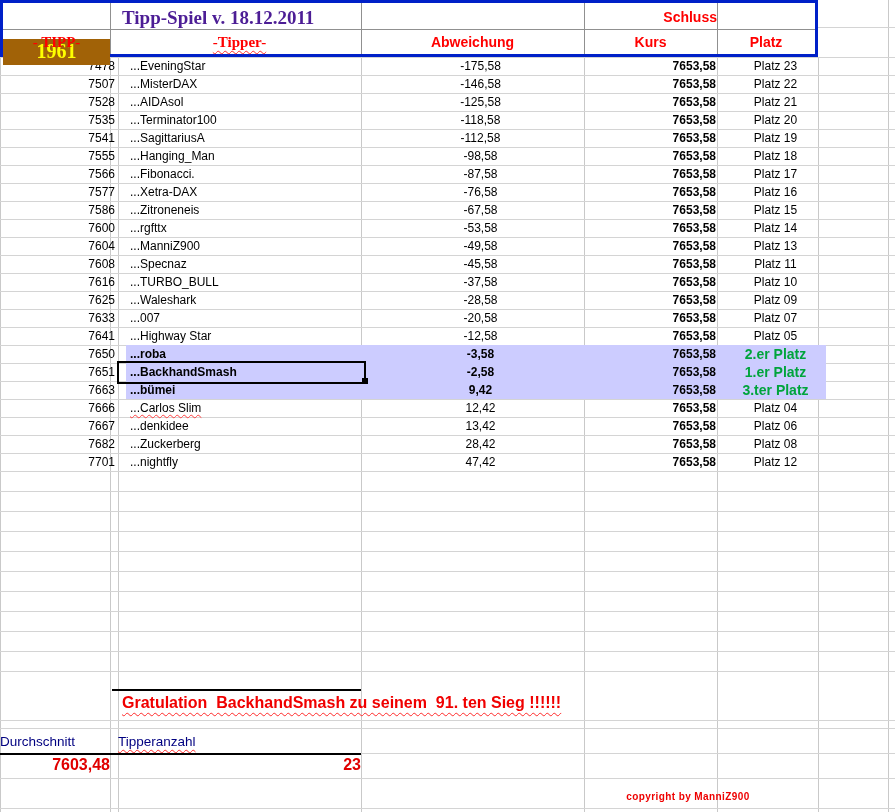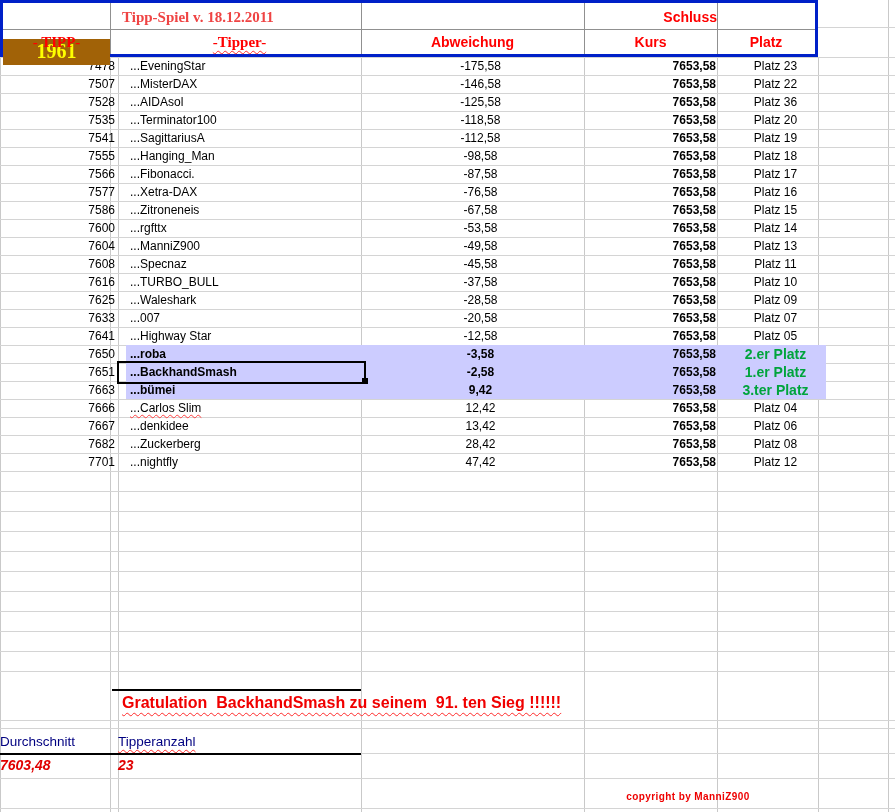--- a/index.html
+++ b/index.html
@@ -8,21 +8,21 @@
   .gl{position:absolute;background:#c9c9c9;}
   
   #header-box{position:absolute;left:0;top:0;width:818px;height:57px;
               border:3px solid #0020c8;box-sizing:border-box;background:#fff;z-index:5;}
   #tipp-number-cell{position:absolute;left:0px;top:0px;width:107px;height:26px;background:#ff0000;
         color:#ffff00;font-family:"Liberation Serif",serif;font-weight:bold;font-size:20px;
         text-align:center;line-height:25px;}
   .hline-hdr{position:absolute;left:0;top:26px;width:812px;height:1px;background:#909090;}
   .vline-hdr{position:absolute;top:0;width:1px;height:51px;background:#909090;}
   #title-cell{position:absolute;left:119px;top:3px;width:300px;height:23px;
-        color:#ef4444;font-family:"Liberation Serif",serif;font-weight:bold;font-size:15px;line-height:23px;}
+        color:#4c1d95;font-family:"Liberation Serif",serif;font-weight:bold;font-size:19px;line-height:23px;}
   #schluss-cell{position:absolute;left:581px;top:3px;width:133px;height:23px;text-align:right;
         color:#ff0000;font-weight:bold;font-size:14px;line-height:23px;}
   .hdr2{position:absolute;top:27px;height:24px;line-height:24px;text-align:center;
         color:#ff0000;font-weight:bold;font-size:14px;}
   .serifhdr{font-family:"Liberation Serif",serif;font-size:15px;}
   .wavy-red{text-decoration:underline wavy #ff2a2a 1px;text-underline-offset:3px;}
   
   .row{position:absolute;left:8px;width:895px;height:18px;font-size:12px;line-height:18px;color:#000;z-index:2;}
   .row.hl::before{content:"";position:absolute;left:118px;top:0;width:700px;height:18px;background:#ccccff;z-index:-1;}
   .c{position:absolute;top:0;height:18px;white-space:pre;}
@@ -36,21 +36,21 @@
   .tipper.wavy{text-decoration:underline wavy #ff4040 1px;text-underline-offset:2px;}
   #sel-border{position:absolute;left:117px;top:361px;width:245px;height:19px;
       border:2px solid #000;z-index:4;background:transparent;}
   #fill-handle{position:absolute;left:362px;top:378px;width:6px;height:6px;background:#000;z-index:4;}
   
   .blackline{position:absolute;height:2px;background:#000;z-index:3;}
   #congrats{position:absolute;left:122px;top:691px;width:640px;height:24px;line-height:24px;
       color:#f00000;font-weight:bold;font-size:16px;white-space:pre;z-index:3;
       text-decoration:underline wavy #ff2a2a 1px;text-underline-offset:4px;}
   .blabel{position:absolute;top:731px;height:22px;line-height:22px;color:#000080;font-size:13.5px;text-align:left;z-index:3;}
-  .bvalue{position:absolute;top:756px;height:18px;line-height:18px;color:#e00000;font-weight:bold;font-size:14px;text-align:left;z-index:3;font-style:italic;}
+  .bvalue{position:absolute;top:756px;height:18px;line-height:18px;color:#e00000;font-weight:bold;font-size:16px;text-align:right;z-index:3;}
   #copyright{position:absolute;left:584px;top:787px;width:208px;height:20px;line-height:20px;
       color:#ee0000;font-weight:bold;font-size:10px;letter-spacing:0.4px;text-align:center;z-index:3;}
 </style>
 </head>
 <body>
 
 <div id="stage">
 
   <div id="grid-layer">
       <div class="gl" style="left: 0px; top: 57px; width: 1px; height: 755px;"></div>
@@ -118,21 +118,21 @@
     <div class="c abw">-146,58</div>
     <div class="c kurs">7653,58</div>
     <div class="c platz">Platz 22</div>
   </div>
 
   <div class="row" style="top: 93px;">
     <div class="c tipp">7528</div>
     <div class="c tipper">...AIDAsol</div>
     <div class="c abw">-125,58</div>
     <div class="c kurs">7653,58</div>
-    <div class="c platz">Platz 36</div>
+    <div class="c platz">Platz 21</div>
   </div>
 
   <div class="row" style="top: 111px;">
     <div class="c tipp">7535</div>
     <div class="c tipper">...Terminator100</div>
     <div class="c abw">-118,58</div>
     <div class="c kurs">7653,58</div>
     <div class="c platz">Platz 20</div>
   </div>
 

